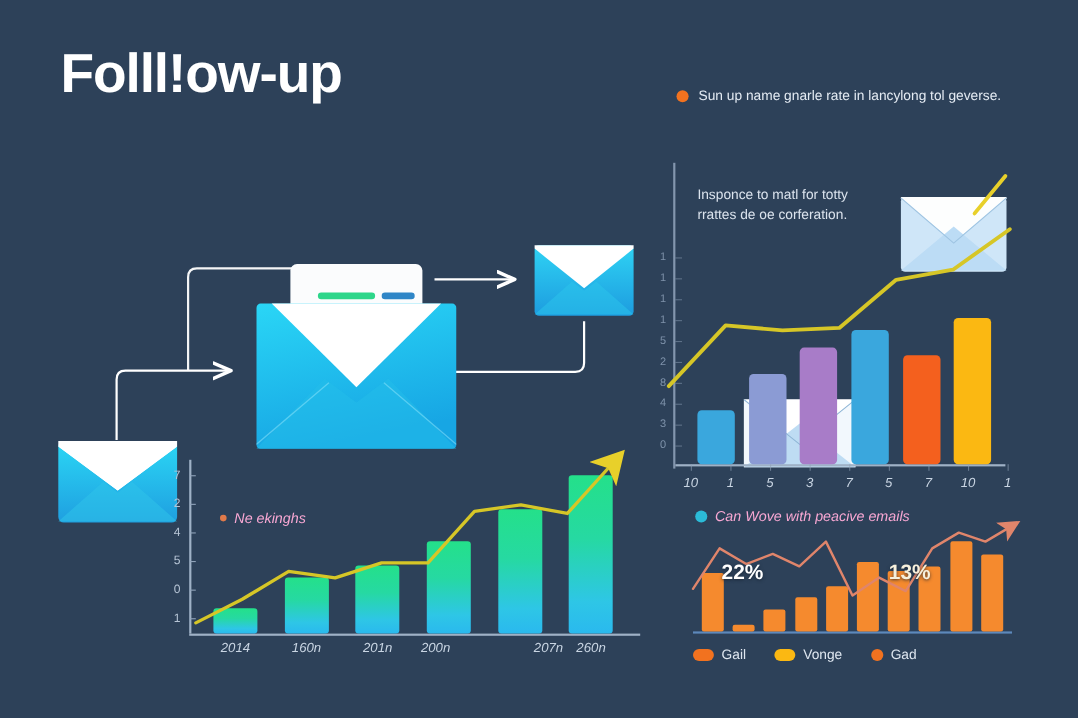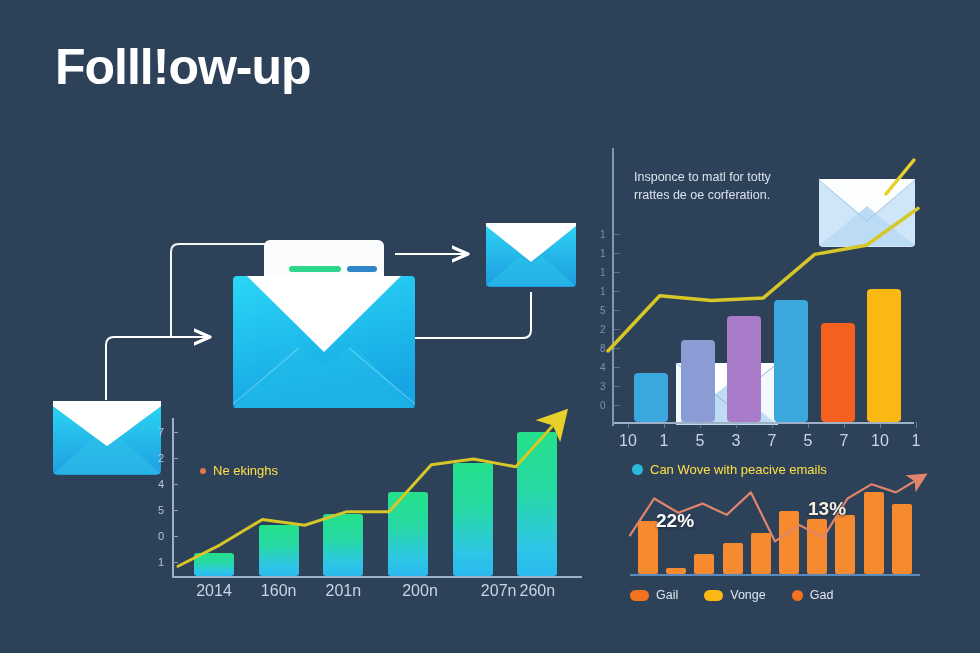--- a/index.html
+++ b/index.html
@@ -48,35 +48,35 @@
   .env svg { display:block; }
 
   
   .flow { position:absolute; left:0; top:0; width:980px; height:653px; pointer-events:none; }
 
   
   .chart { position:absolute; }
   .axis-line { position:absolute; background:#9fb1c6; }
 
   .tick-label {
-    position:absolute; font-size:16px; color:#c9d5e3;
-    transform:translateX(-50%); white-space:nowrap;
+    position:absolute; font-size:12px; color:#c9d5e3;
+    transform:translateX(-50%); white-space:nowrap;font-style:italic;
   }
   .ytick-label {
     position:absolute; font-size:11px; color:#b7c5d6;
     transform:translateY(-50%); white-space:nowrap;
   }
   .ytick-faint { color:#7e92aa; font-size:10px; }
   .tick-mark { position:absolute; background:#8fa2b8; }
 
   .bar { position:absolute; bottom:0; border-radius:3px; }
 
   .legend-inline {
     position:absolute; display:flex; align-items:center; gap:7px;
-    font-size:13px; color:#fde047; white-space:nowrap;
+    font-size:13px; color:#f9a8d4; white-space:nowrap;font-style:italic;
   }
   .dot-sm { width:6px; height:6px; border-radius:50%; background:#e07a4a; flex:none; }
 
   
   .legend-row {
     position:absolute; left:630px; top:588px;
     display:flex; align-items:flex-start; gap:26px;
     font-size:12.5px; color:#dfe7f0;
   }
   .legend-item { display:flex; align-items:center; gap:7px; }
@@ -89,20 +89,24 @@
   }
   .pct-label.dim { color:#f6f0dd; }
 </style>
 </head>
 <body>
 
 <div class="canvas">
 
   <div class="title">Folll!ow-up</div>
 
+  <div class="callout-top">
+    <span class="dot-orange"></span>
+    <span>Sun up name gnarle rate in lancylong tol geverse.</span>
+  </div>
 
   <div class="divider"></div>
   <div class="side-note">Insponce to matl for totty rrattes de oe corferation.</div>
 
   <svg class="flow">
     <defs>
       <marker id="arrowW" markerWidth="9" markerHeight="9" refX="7" refY="4.5" orient="auto">
         <path d="M0,1 L8,4.5 L0,8" fill="none" stroke="#ffffff" stroke-width="1.6" stroke-linecap="round" stroke-linejoin="round"></path>
       </marker>
     </defs>
@@ -220,21 +224,21 @@
       </svg>
     <div class="legend-inline" style="left:28px; top:45px;">
       <span class="dot-sm"></span>
       <span>Ne ekinghs</span>
     </div>
   </div>
   <div id="growth-xticks" style="position:absolute; left:172px; top:582px; width:410px;">
       <div class="tick-label" style="left:42px;top:0;">2014</div>
       <div class="tick-label" style="left:106.66666666666667px;top:0;">160n</div>
       <div class="tick-label" style="left:171.33333333333334px;top:0;">201n</div>
-      <div class="tick-label" style="left:248px;top:0;">200n</div>
+      <div class="tick-label" style="left:224px;top:0;">200n</div>
       <div class="tick-label" style="left:300.6666666666667px;top:0;margin-left:26px;">207n</div>
       <div class="tick-label" style="left:365.33333333333337px;top:0;">260n</div>
     </div>
 
   <div class="chart" id="chart-response" style="left:614px; top:232px; width:300px; height:192px;">
     <div id="resp-yticks">
         <div class="ytick-label ytick-faint" style="left:-14px;top:2px;">1</div>
         <div class="tick-mark" style="left:0;top:2px;width:6px;height:1px;opacity:.5;"></div>
         <div class="ytick-label ytick-faint" style="left:-14px;top:21px;">1</div>
         <div class="tick-mark" style="left:0;top:21px;width:6px;height:1px;opacity:.5;"></div>
@@ -311,21 +315,21 @@
       </div>
     <svg id="orange-trend" width="290" height="94" style="position:absolute;left:0;top:-14px;overflow:visible;">
       <defs>
         <marker id="arrowS" markerWidth="10" markerHeight="10" refX="5" refY="5" orient="auto">
           <path d="M0,0.5 L9,5 L0,9.5 L2.2,5 Z" fill="#e0856b"></path>
         </marker>
       </defs>
     <polyline points="0,67.28888888888889 24.166666666666668,30.488888888888894 48.333333333333336,44.79999999999999 72.5,35.60000000000001 96.66666666666667,46.84444444444444 120.83333333333333,24.355555555555554 145,73.42222222222222 169.16666666666666,57.06666666666666 193.33333333333334,69.33333333333334 217.5,30.488888888888894 241.66666666666666,16.17777777777779 265.8333333333333,24.355555555555554 290,10.044444444444437" fill="none" stroke="#e0856b" stroke-width="2.2" stroke-linejoin="round" stroke-linecap="round" marker-end="url(#arrowS)"></polyline>
       </svg>
     <div class="pct-label" style="left:26px; top:28px;">22%</div>
-    <div class="pct-label dim" style="left:178px; top:16px;">13%</div>
+    <div class="pct-label dim" style="left:178px; top:28px;">13%</div>
   </div>
 
   <div class="legend-row">
     <span class="legend-item">
       <span class="pill" style="background:#f2721f;"></span>
       <span>Gail</span>
     </span>
     <span class="legend-item">
       <span class="pill" style="background:#fbb812;"></span>
       <span>Vonge</span>

